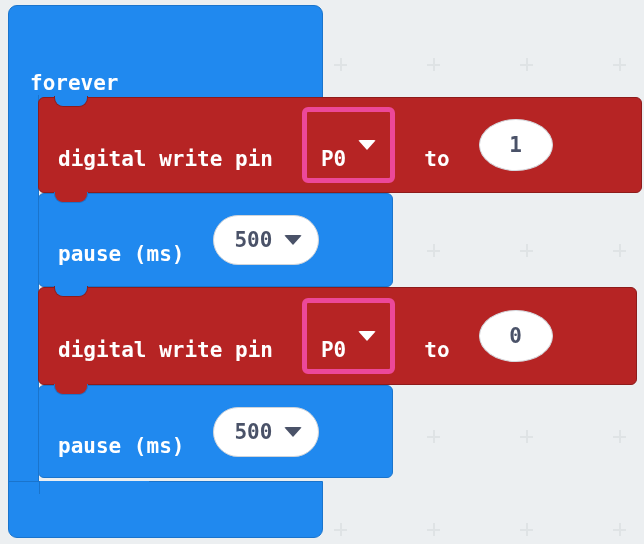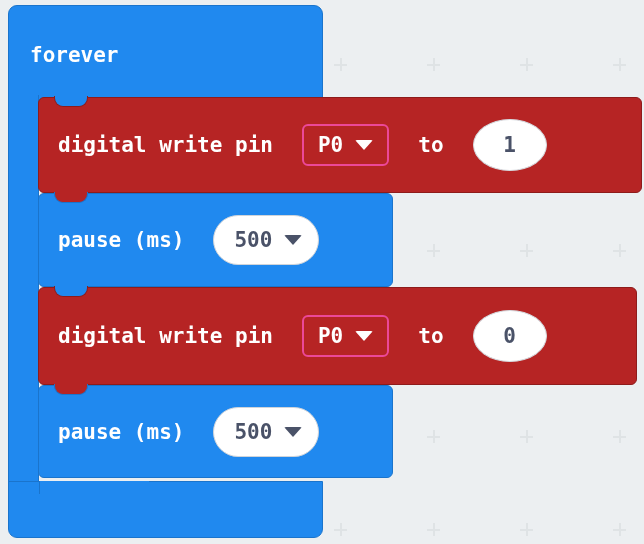--- a/index.html
+++ b/index.html
@@ -32,20 +32,21 @@
 
   
   .btxt{
     font-family:"DejaVu Sans Mono","Liberation Mono",monospace;
     font-weight:bold;
     font-size:21px;
     color:#ffffff;
     letter-spacing:0px;
     white-space:nowrap;
     user-select:none;
+    margin-top:28px;
   }
 
   
   #forever-block{
     position:absolute;
     left:8px;top:5px;
     width:315px;height:533px;
   }
   .forever-head{
     position:absolute;left:0;top:0;
@@ -116,21 +117,21 @@
     display:flex;
     align-items:center;
     padding-left:20px;
     gap:29px;
     height:100%;
   }
 
   
   .dd-red{
     display:flex;align-items:center;gap:12px;
-    border:2px solid #ec4899;
+    border:5px solid #ec4899;
     border-radius:6px;
     padding:7px 14px;
     background:#b62424;
   }
   .dd-red .btxt{font-size:21px;}
   .tri-white{
     width:0;height:0;
     border-left:9px solid transparent;
     border-right:9px solid transparent;
     border-top:10px solid #ffffff;

